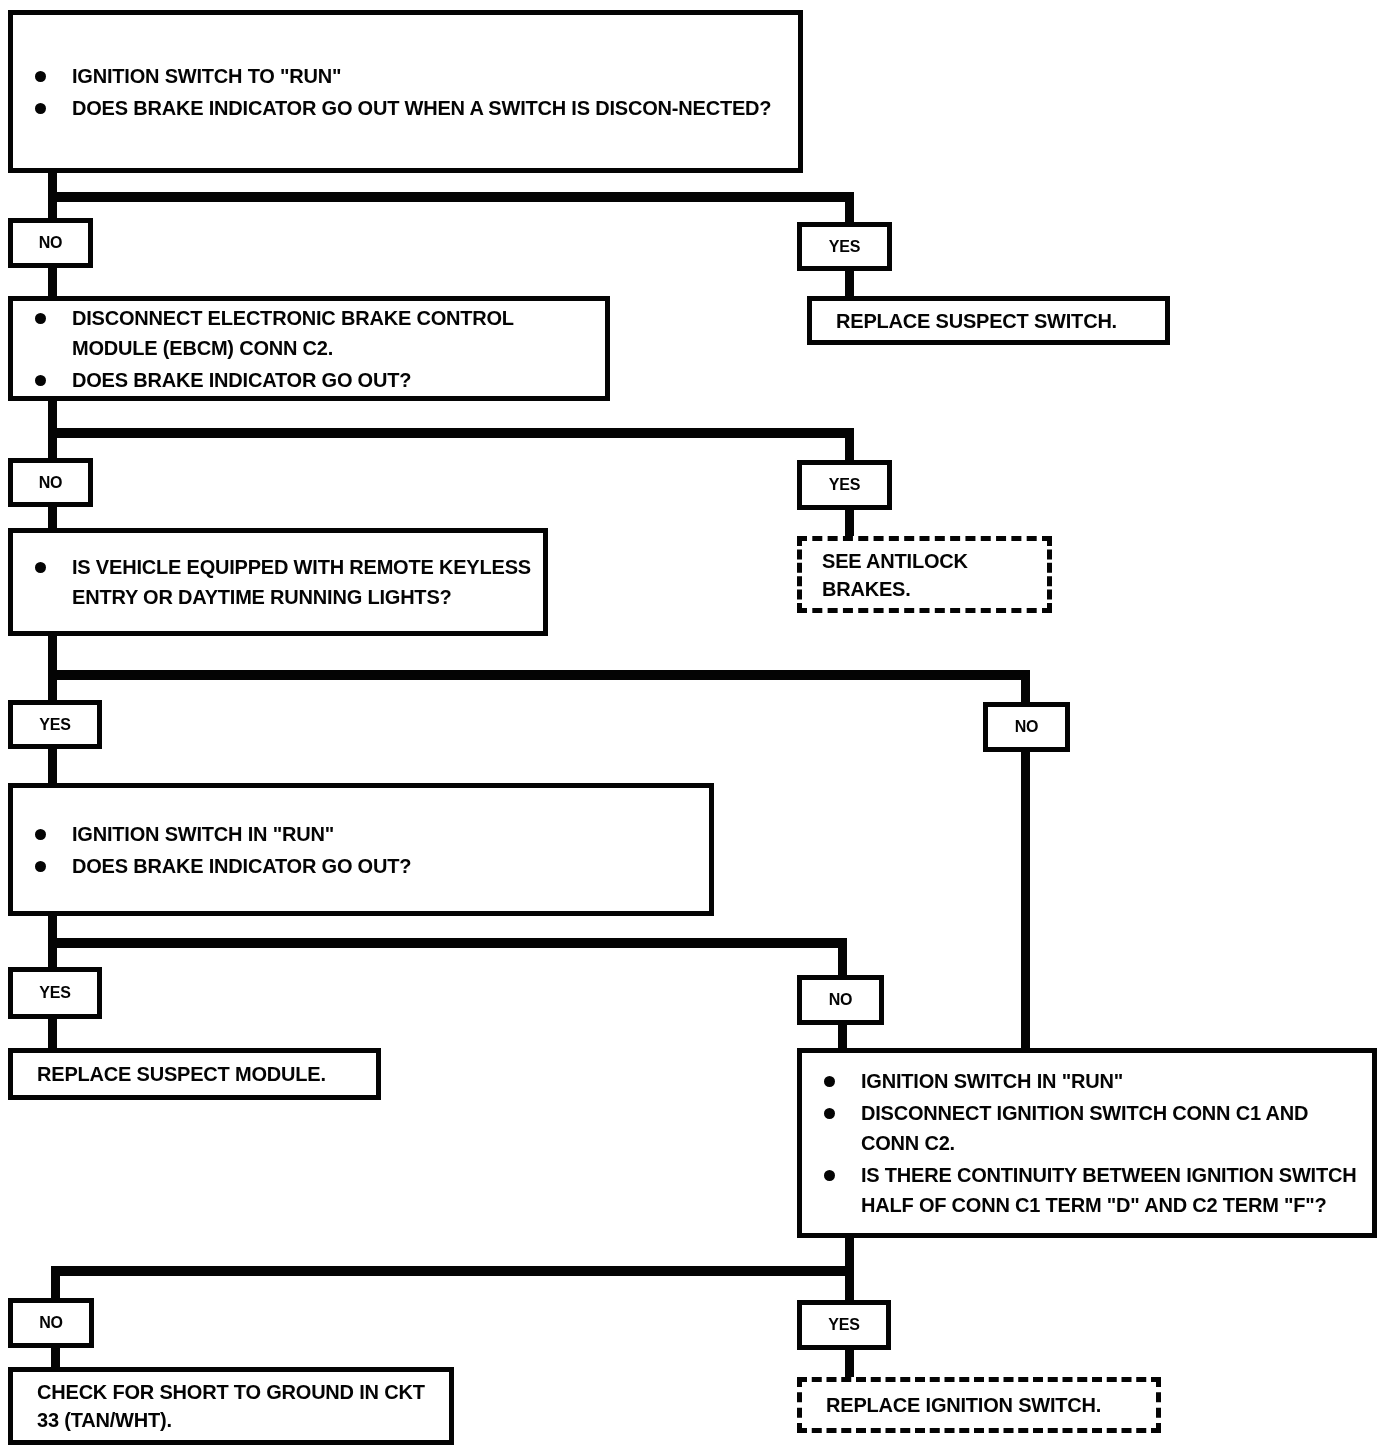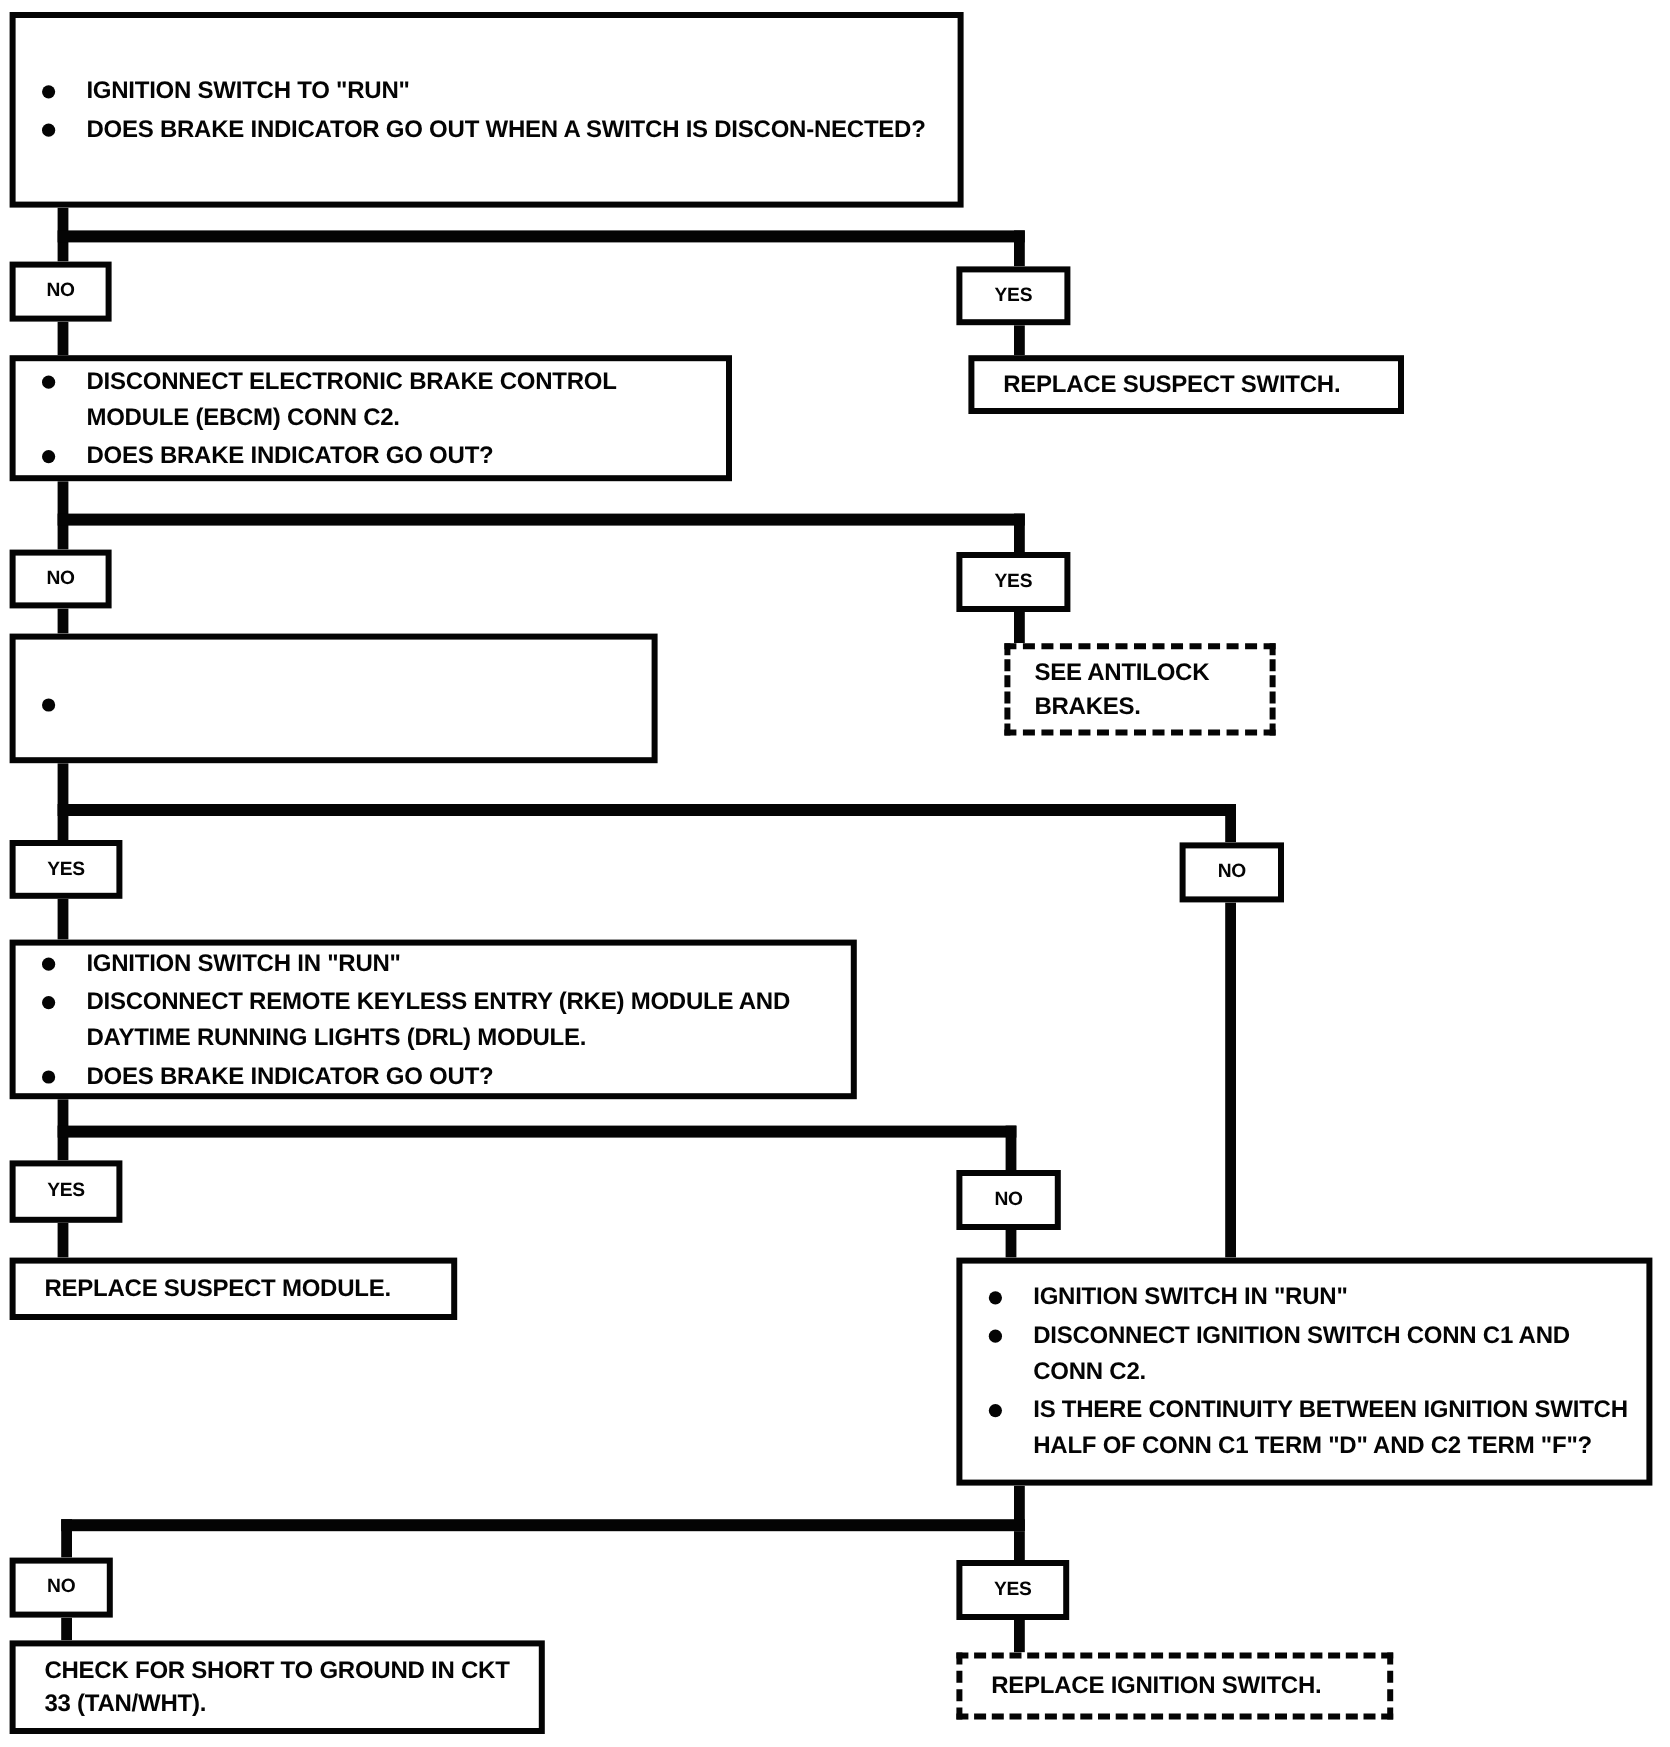--- a/index.html
+++ b/index.html
@@ -108,39 +108,36 @@
       </div>
     <div class="bullet-row">
         <span class="dot"></span>
         <span>DOES BRAKE INDICATOR GO OUT?</span>
       </div>
   </div>
 
   <div class="box tag" style="left:8px;top:458px;width:85px;height:49px;">NO</div>
   <div class="box tag" style="left:797px;top:460px;width:95px;height:50px;">YES</div>
 
-  <div class="box dashed ans" style="left:797px;top:536px;width:226px;height:77px;padding-left:20px;margin-left:40px;">SEE ANTILOCK BRAKES.</div>
+  <div class="box dashed ans" style="left:797px;top:536px;width:255px;height:77px;padding-left:20px;">SEE ANTILOCK BRAKES.</div>
 
   <div class="box q" style="left:8px;top:528px;width:540px;height:108px;">
     <div class="bullet-row">
         <span class="dot"></span>
+        <span>IS VEHICLE EQUIPPED WITH REMOTE KEYLESS ENTRY OR DAYTIME RUNNING LIGHTS?</span>
       </div>
   </div>
 
   <div class="box tag" style="left:8px;top:700px;width:94px;height:49px;">YES</div>
   <div class="box tag" style="left:983px;top:702px;width:87px;height:50px;">NO</div>
 
   <div class="box q" style="left:8px;top:783px;width:706px;height:133px;">
     <div class="bullet-row">
         <span class="dot"></span>
         <span>IGNITION SWITCH IN "RUN"</span>
-      </div>
-    <div class="bullet-row">
-        <span class="dot"></span>
-        <span>DISCONNECT REMOTE KEYLESS ENTRY (RKE) MODULE AND DAYTIME RUNNING LIGHTS (DRL) MODULE.</span>
       </div>
     <div class="bullet-row">
         <span class="dot"></span>
         <span>DOES BRAKE INDICATOR GO OUT?</span>
       </div>
   </div>
 
   <div class="box tag" style="left:8px;top:967px;width:94px;height:52px;">YES</div>
   <div class="box tag" style="left:797px;top:975px;width:87px;height:50px;">NO</div>
 

